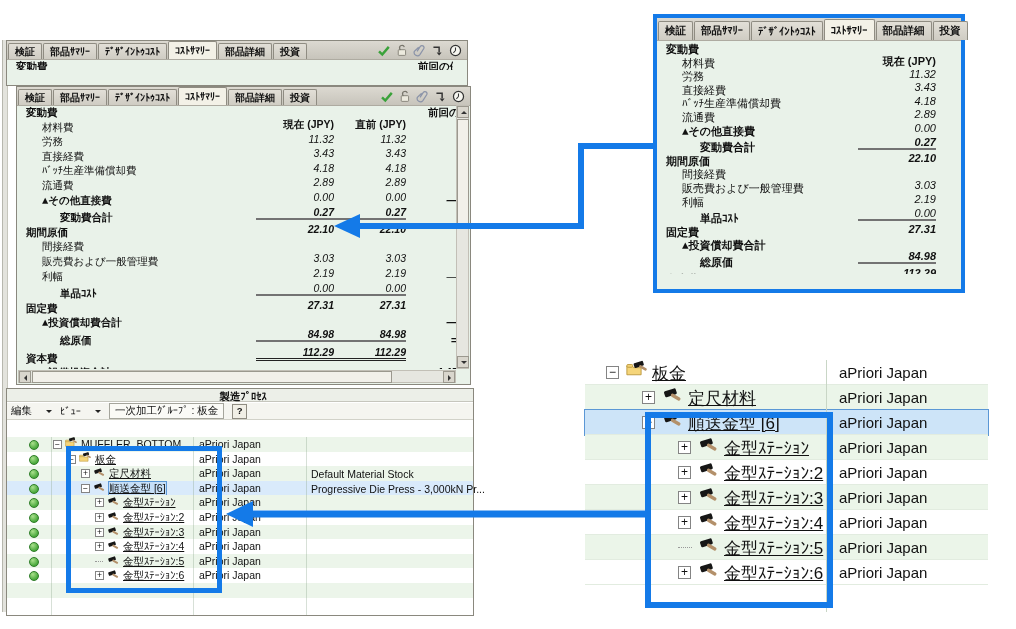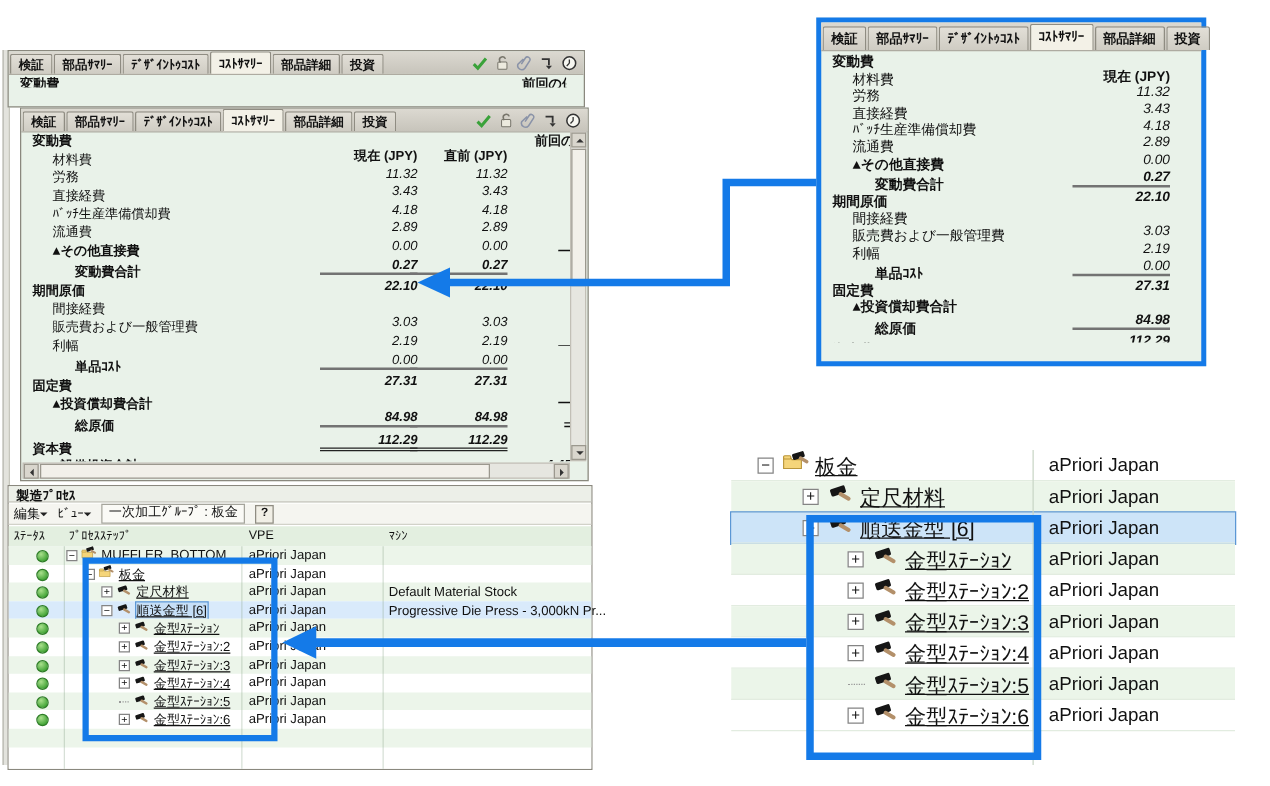--- a/index.html
+++ b/index.html
@@ -41,24 +41,24 @@
   .sbtn{position:absolute;width:12px;height:12px;background:#d9d6cd;border:1px solid #9b988e;
         box-sizing:border-box;}
   .sbtn::after{content:"";position:absolute;left:3px;top:4px;border:3px solid transparent;}
   .sbtn.up::after{border-bottom-color:#333;top:1px;}
   .sbtn.dn::after{border-top-color:#333;}
   .sbtn.lf::after{border-right-color:#333;left:1px;top:3px;}
   .sbtn.rt::after{border-left-color:#333;left:4px;top:3px;}
   .sthumb{position:absolute;background:#f2f0ea;border:1px solid #9b988e;box-sizing:border-box;}
   
   .ptitle{position:absolute;left:0;top:0;right:0;height:13px;background:#ecefe8;
-          border-bottom:1px solid #c6c6bd;font-size:10.5px;font-weight:bold;padding:1px 0 0 6px;box-sizing:border-box;}
+          border-bottom:1px solid #c6c6bd;font-size:10.5px;font-weight:bold;padding:1px 0 0 6px;box-sizing:border-box;text-align:center;}
   .ptoolbar{position:absolute;left:0;top:14px;right:0;height:17px;background:#f5f5f0;
             border-bottom:1px solid #d2d2c9;display:flex;align-items:center;font-size:10.5px;gap:8px;padding:0 4px;box-sizing:border-box;}
-  .pmenu{display:flex;align-items:center;gap:0;}
+  .pmenu{display:flex;align-items:center;gap:14px;}
   .dropdn{width:0;height:0;border:3.5px solid transparent;border-top-color:#222;margin-top:3px;}
   .tbox{border:1px solid #a5a59c;background:#fafaf6;padding:0 5px;height:14px;line-height:13px;white-space:nowrap;}
   .helpbtn{border:1px solid #8f8c82;background:#f1efe6;width:13px;height:13px;line-height:12px;
            text-align:center;font-size:9.5px;font-weight:bold;}
   .phead{position:absolute;left:0;top:32px;right:0;height:16px;background:#e3efe0;
          border-bottom:1px solid #bccab8;font-size:10px;}
   .phead span{position:absolute;top:2px;}
   .prows{position:absolute;left:0;top:48px;right:0;bottom:0;background:#fff;}
   .prow{position:relative;height:14.6px;font-size:10.5px;}
   .prow.g{background:#ecf5ea;} .prow.sel{background:#d9eafb;}
@@ -292,26 +292,20 @@
         <span>編集</span>
           <span class="dropdn"></span>
       </span>
       <span class="pmenu">
         <span>ﾋﾞｭｰ</span>
           <span class="dropdn"></span>
       </span>
       <span class="tbox">一次加工ｸﾞﾙｰﾌﾟ : 板金</span>
       <span class="helpbtn">?</span>
     </div>
-    <div class="phead">
-        <span style="left: 4px;">ｽﾃｰﾀｽ</span>
-        <span style="left: 48px;">ﾌﾟﾛｾｽｽﾃｯﾌﾟ</span>
-        <span style="left: 192px;">VPE</span>
-        <span style="left: 304px;">ﾏｼﾝ</span>
-      </div>
     <div class="prows">
         <div class="prow g">
           <span class="dot"></span>
           <span class="exp" style="left: 46px;">−</span>
           <span class="ticon" style="left: 58px;">
             <svg viewBox="0 0 18 15" style="width: 9.6px; height: 9.6px;">
               <path d="M1 4h6l1.5 2H17v8H1z" fill="#f5d57a" stroke="#b9953a"></path>
               <rect x="1" y="2.5" width="6.5" height="3" rx="1" fill="#f5d57a" stroke="#b9953a"></rect>
             </svg>
             <span style="position:absolute;left:3.3600000000000003px;top:-2px;width:9.600000000000001px;height:9.600000000000001px;">

